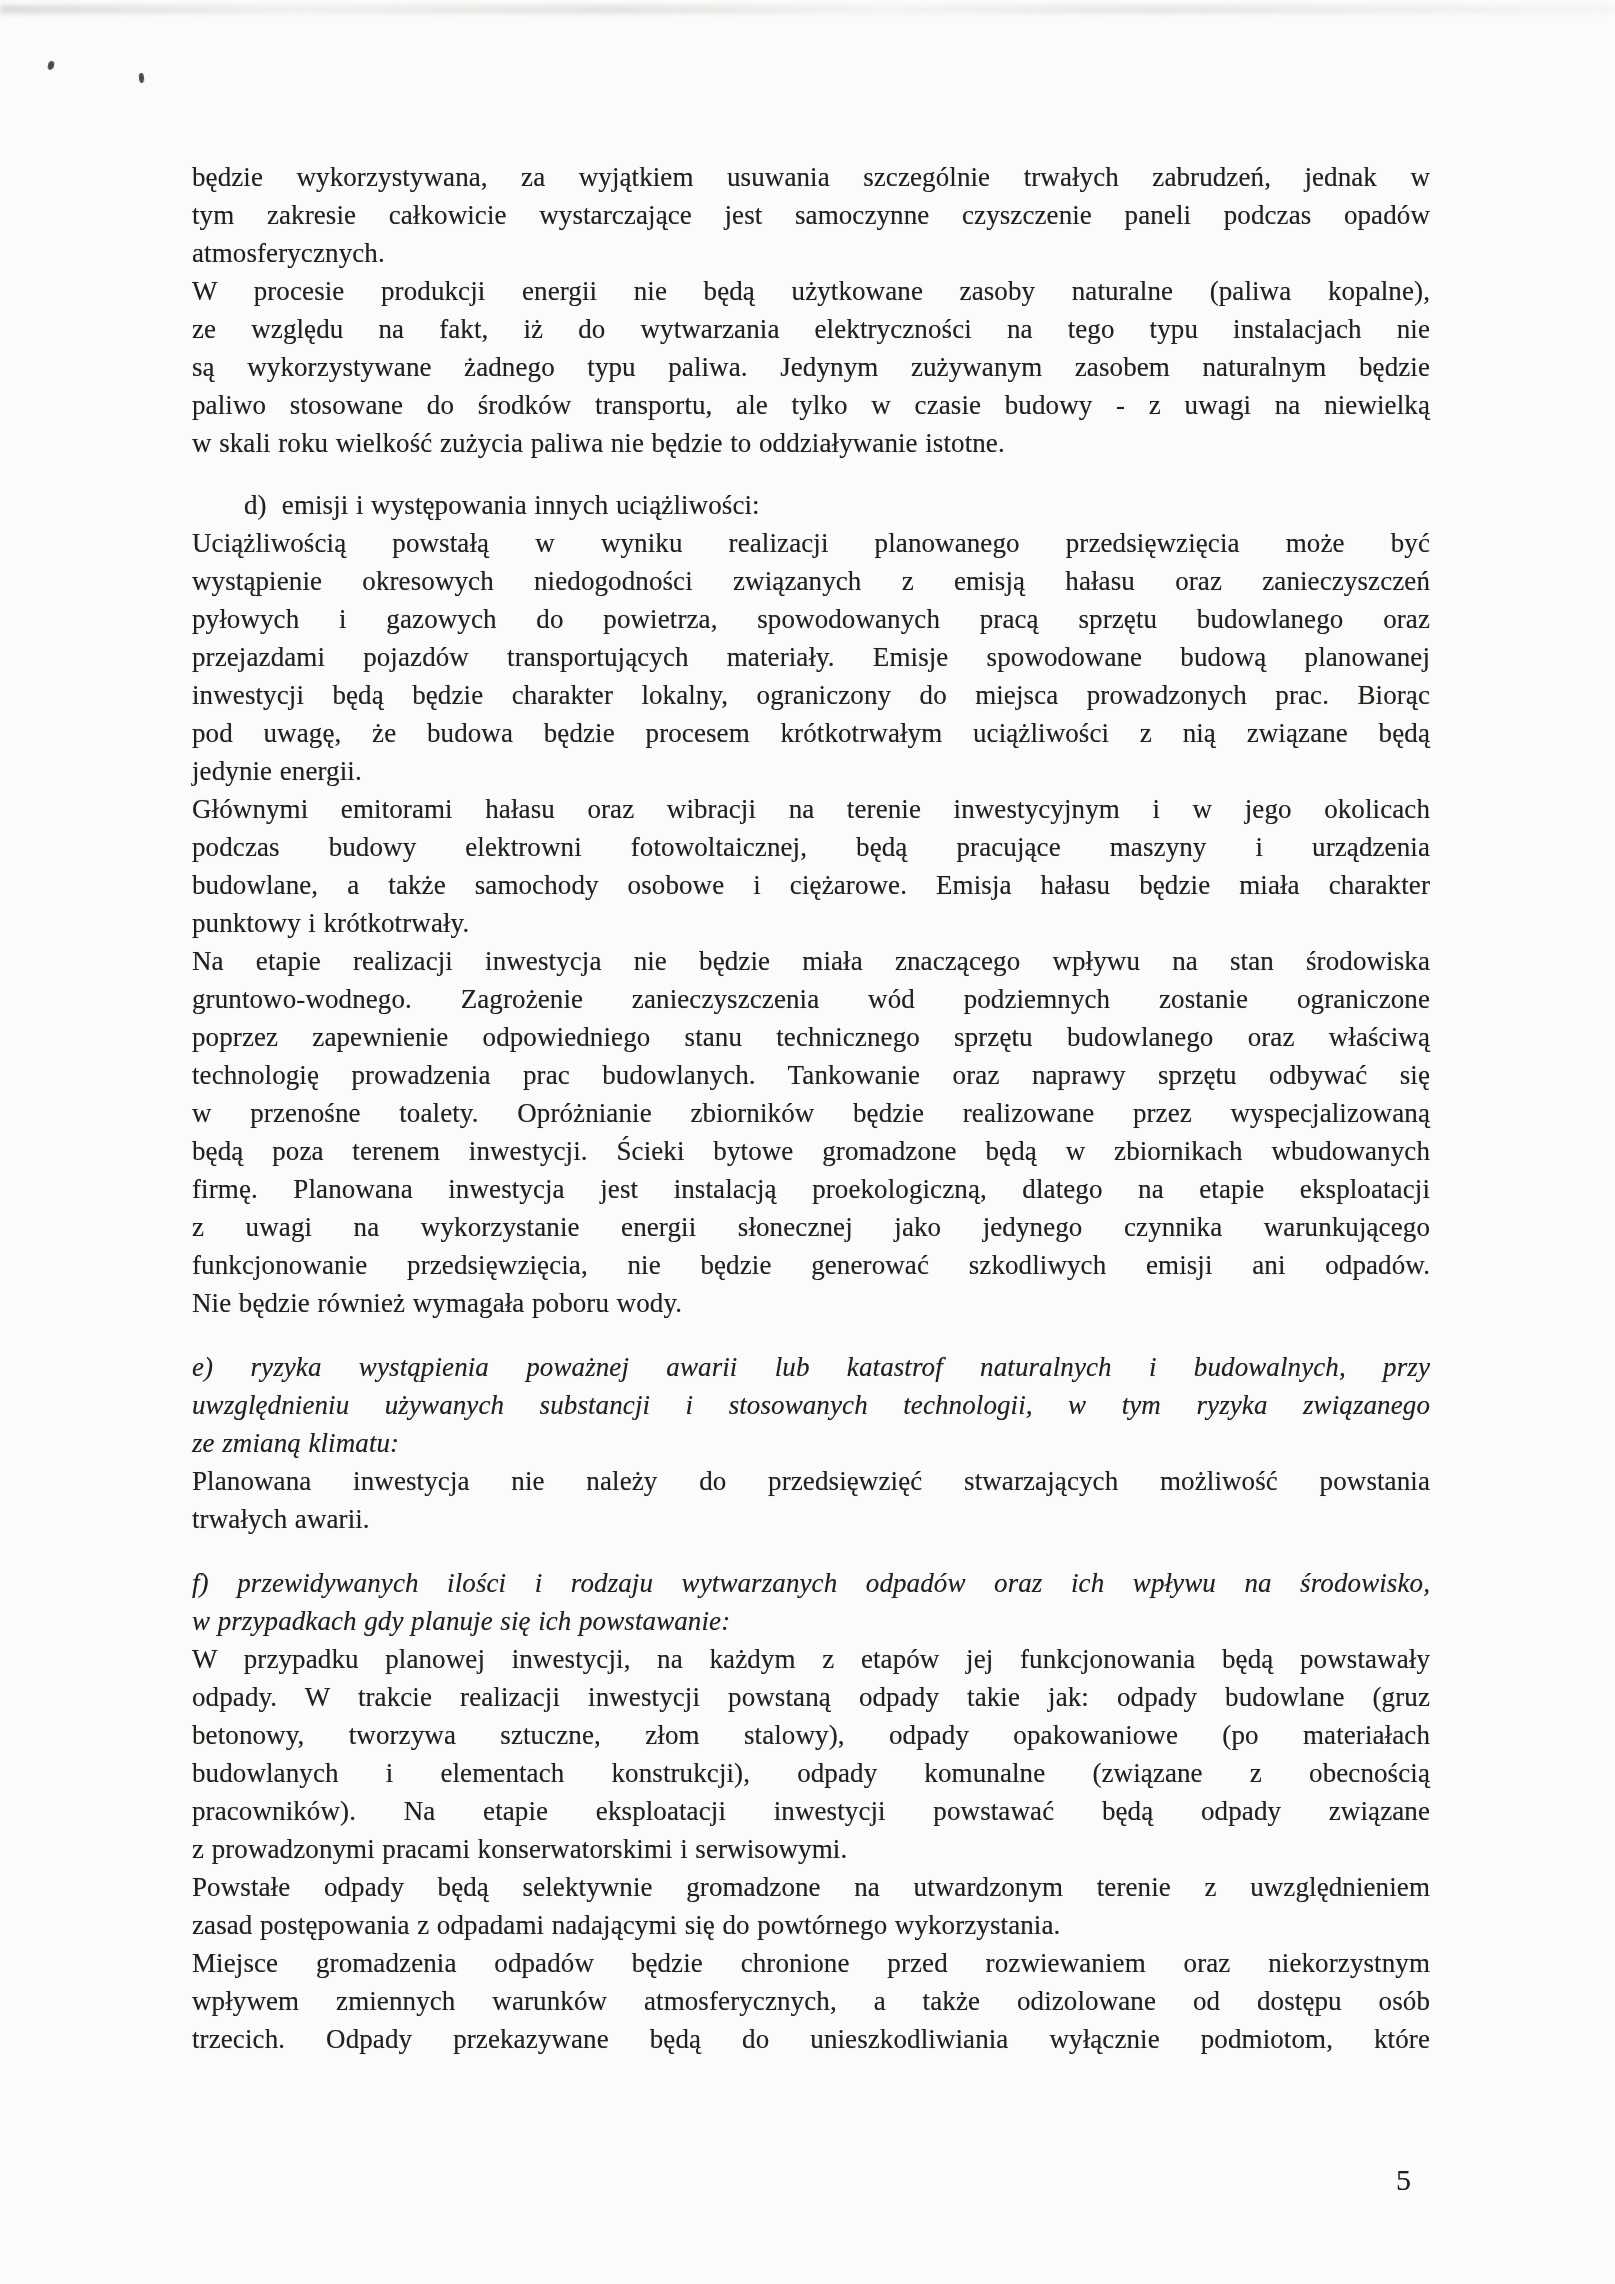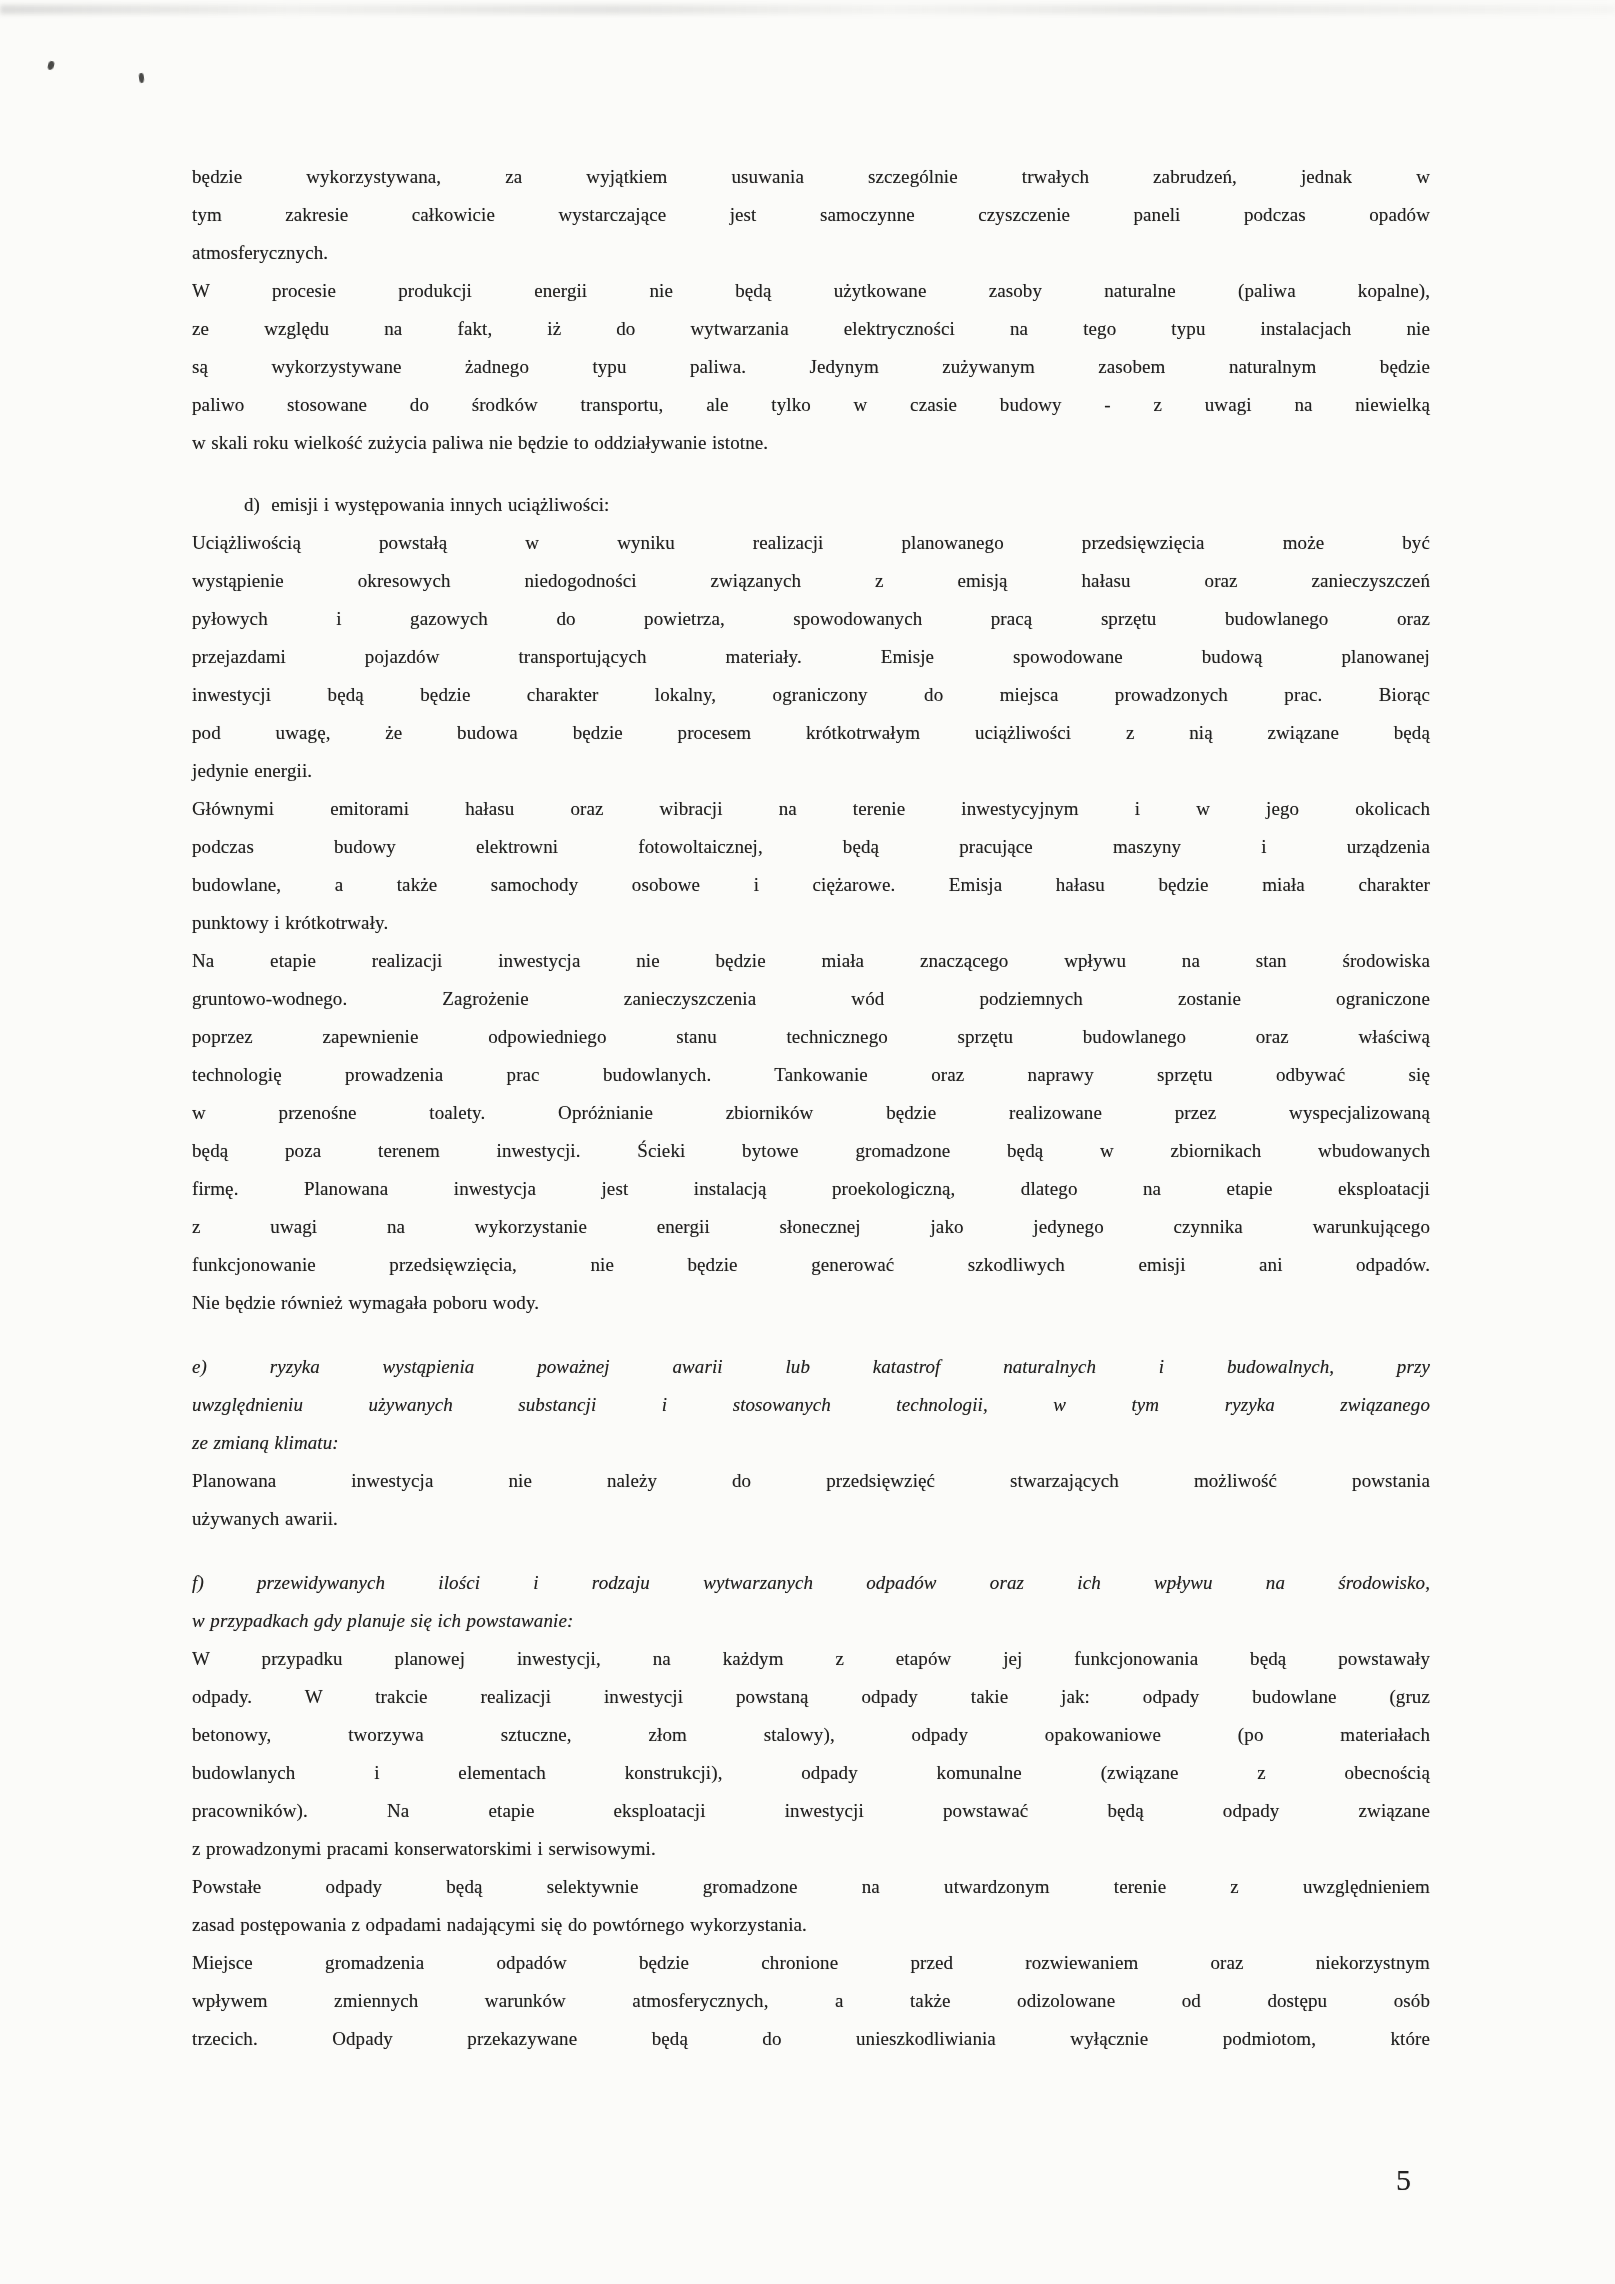--- a/index.html
+++ b/index.html
@@ -39,21 +39,21 @@
   .content {
     position: absolute;
     left: 192px;
     top: 158px;
     width: 1238px;
   }
   .block { margin: 0; }
   .block.gap-before-d { margin-top: 23.5px; }
   .block.gap-before   { margin-top: 26px; }
   .line {
-    font-size: 19px;
+    font-size: 27px;
     line-height: 38px;
     letter-spacing: 0.1px;
     word-spacing: 0.7px;
     text-align: justify;
     text-align-last: justify;
     -moz-text-align-last: justify;
     text-shadow: 0 0 0.7px rgba(40,40,38,0.45);
     white-space: normal;
   }
   .line.last {
@@ -127,21 +127,21 @@
         <div class="line">funkcjonowanie przedsięwzięcia, nie będzie generować szkodliwych emisji ani odpadów.</div>
         <div class="line last">Nie będzie również wymagała poboru wody.</div>
       </section>
       <section class="block heading gap-before">
         <div class="line">e) ryzyka wystąpienia poważnej awarii lub katastrof naturalnych i budowalnych, przy</div>
         <div class="line">uwzględnieniu używanych substancji i stosowanych technologii, w tym ryzyka związanego</div>
         <div class="line last">ze zmianą klimatu:</div>
       </section>
       <section class="block body">
         <div class="line">Planowana inwestycja nie należy do przedsięwzięć stwarzających możliwość powstania</div>
-        <div class="line last">używanych awarii.</div>
+        <div class="line last">trwałych awarii.</div>
       </section>
       <section class="block heading gap-before">
         <div class="line">f) przewidywanych ilości i rodzaju wytwarzanych odpadów oraz ich wpływu na środowisko,</div>
         <div class="line last">w przypadkach gdy planuje się ich powstawanie:</div>
       </section>
       <section class="block body">
         <div class="line">W przypadku planowej inwestycji, na każdym z etapów jej funkcjonowania będą powstawały</div>
         <div class="line">odpady. W trakcie realizacji inwestycji powstaną odpady takie jak: odpady budowlane (gruz</div>
         <div class="line">betonowy, tworzywa sztuczne, złom stalowy), odpady opakowaniowe (po materiałach</div>
         <div class="line">budowlanych i elementach konstrukcji), odpady komunalne (związane z obecnością</div>

